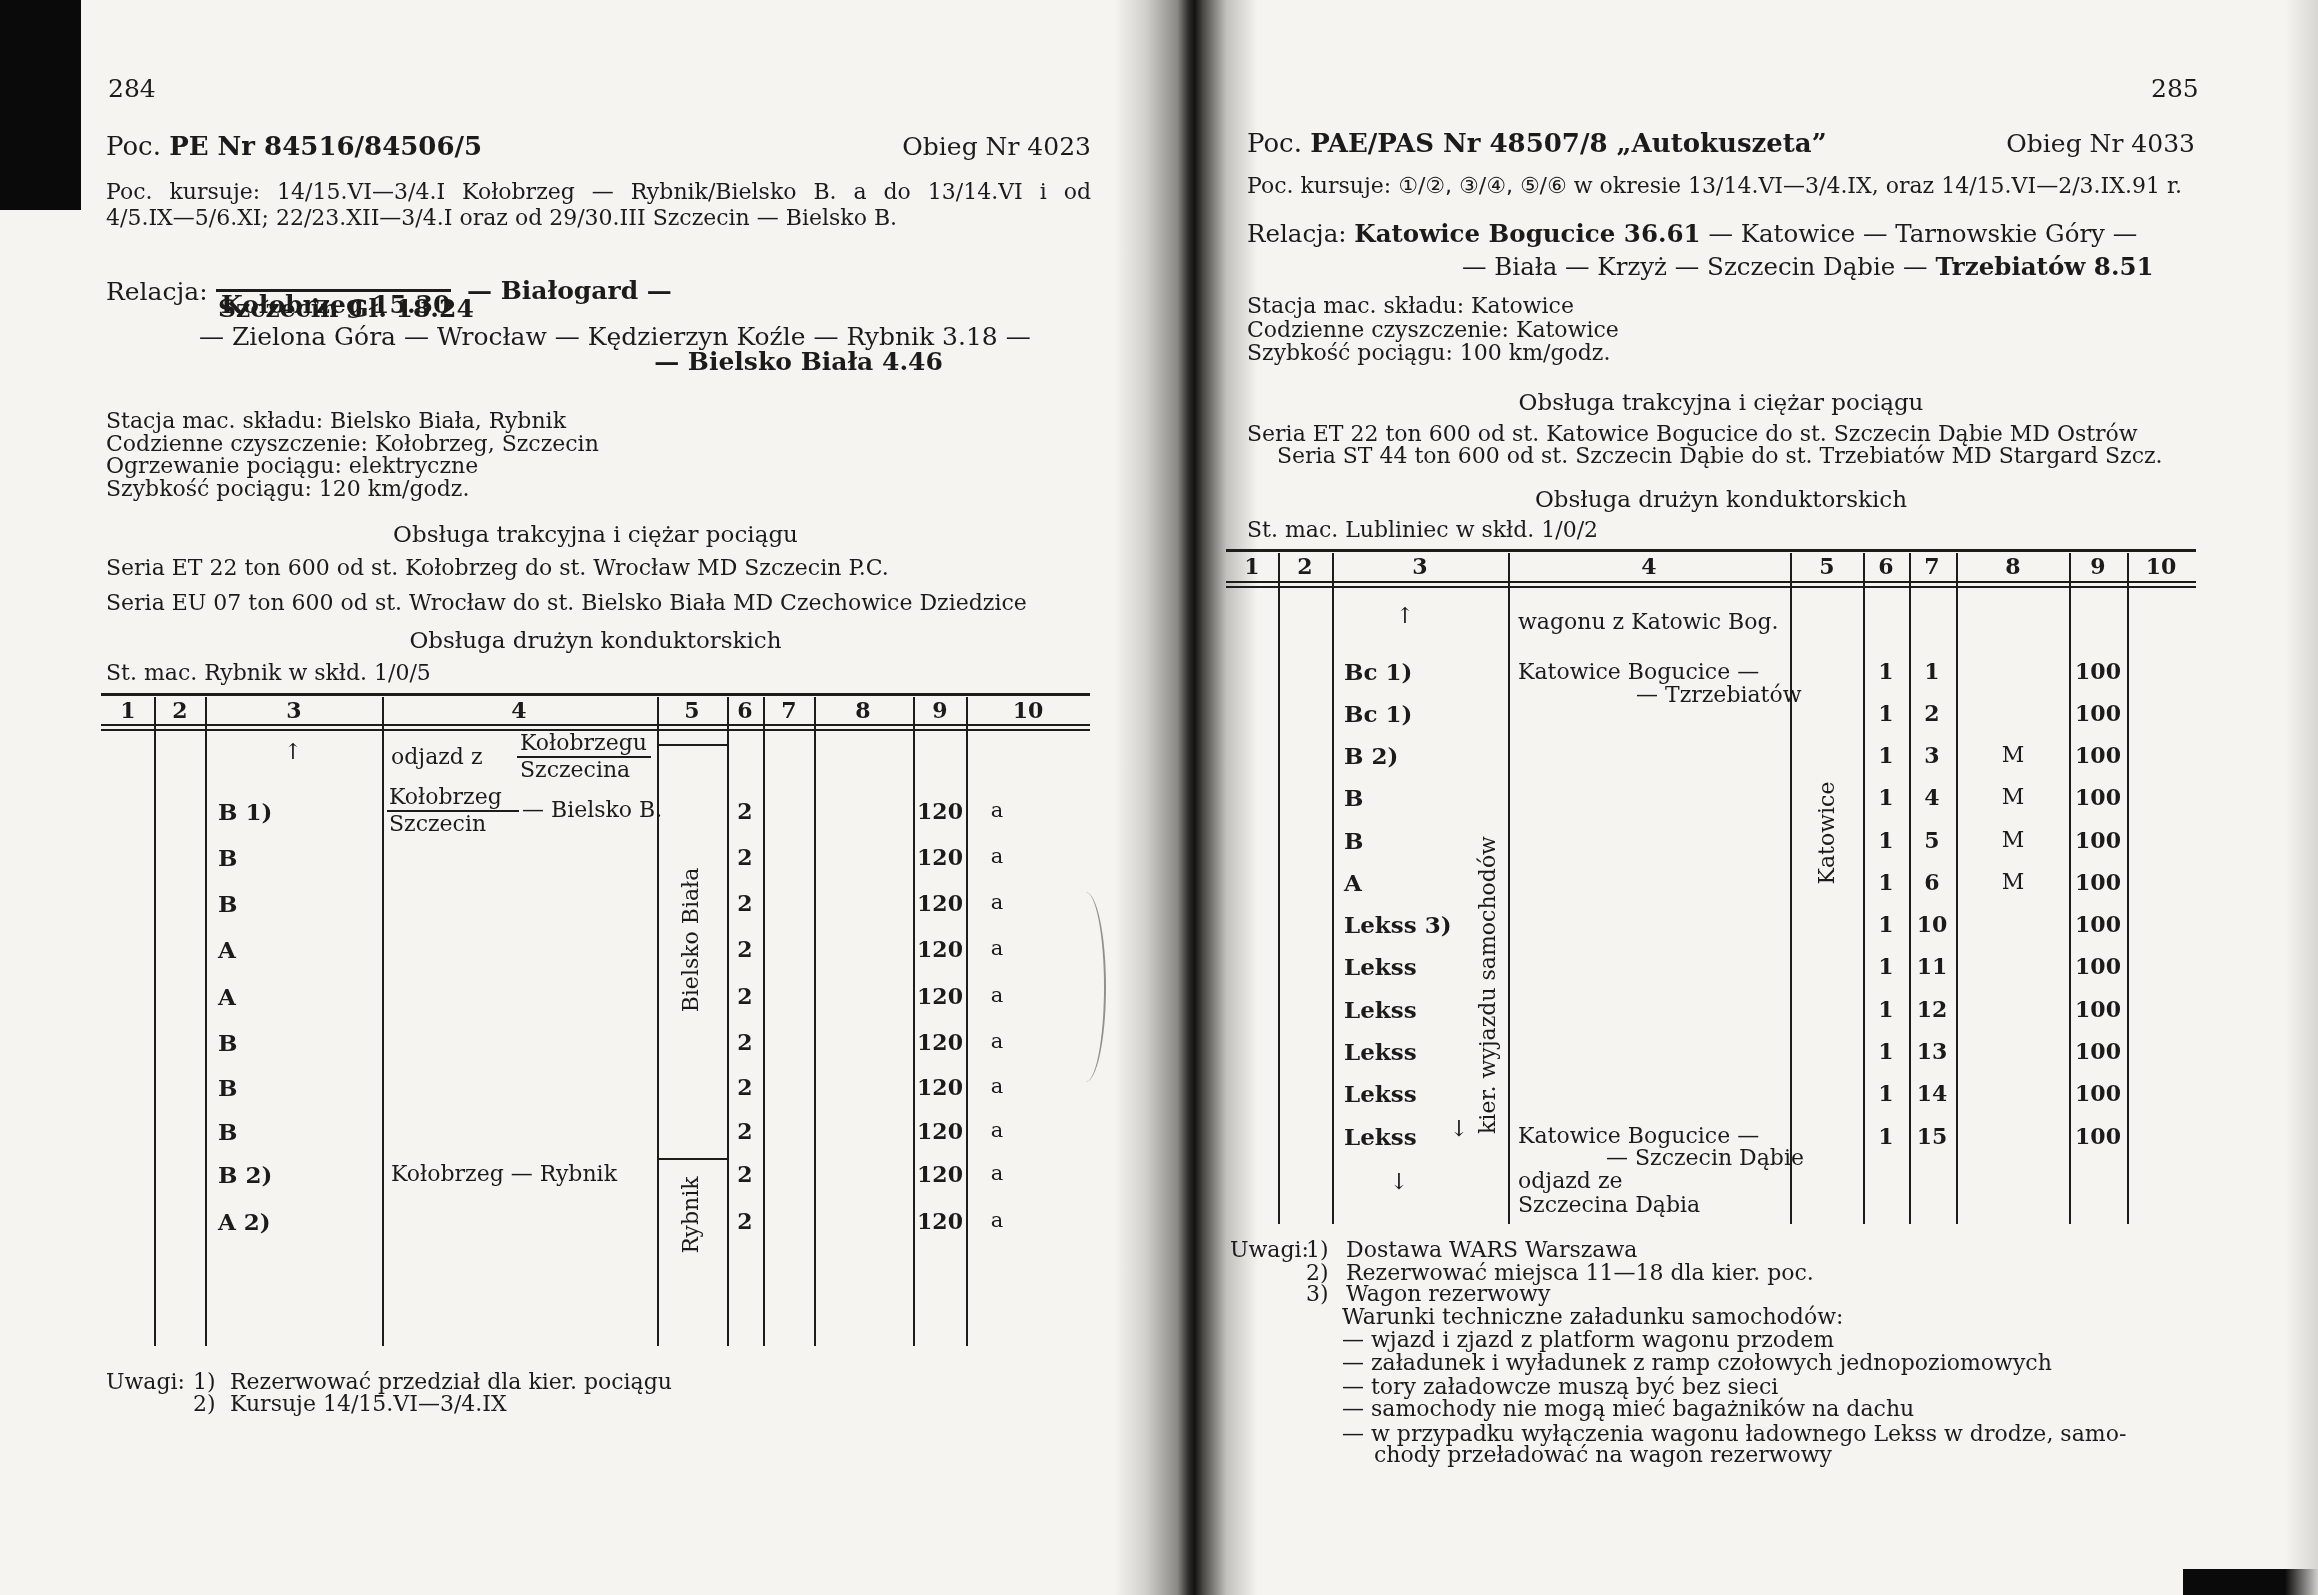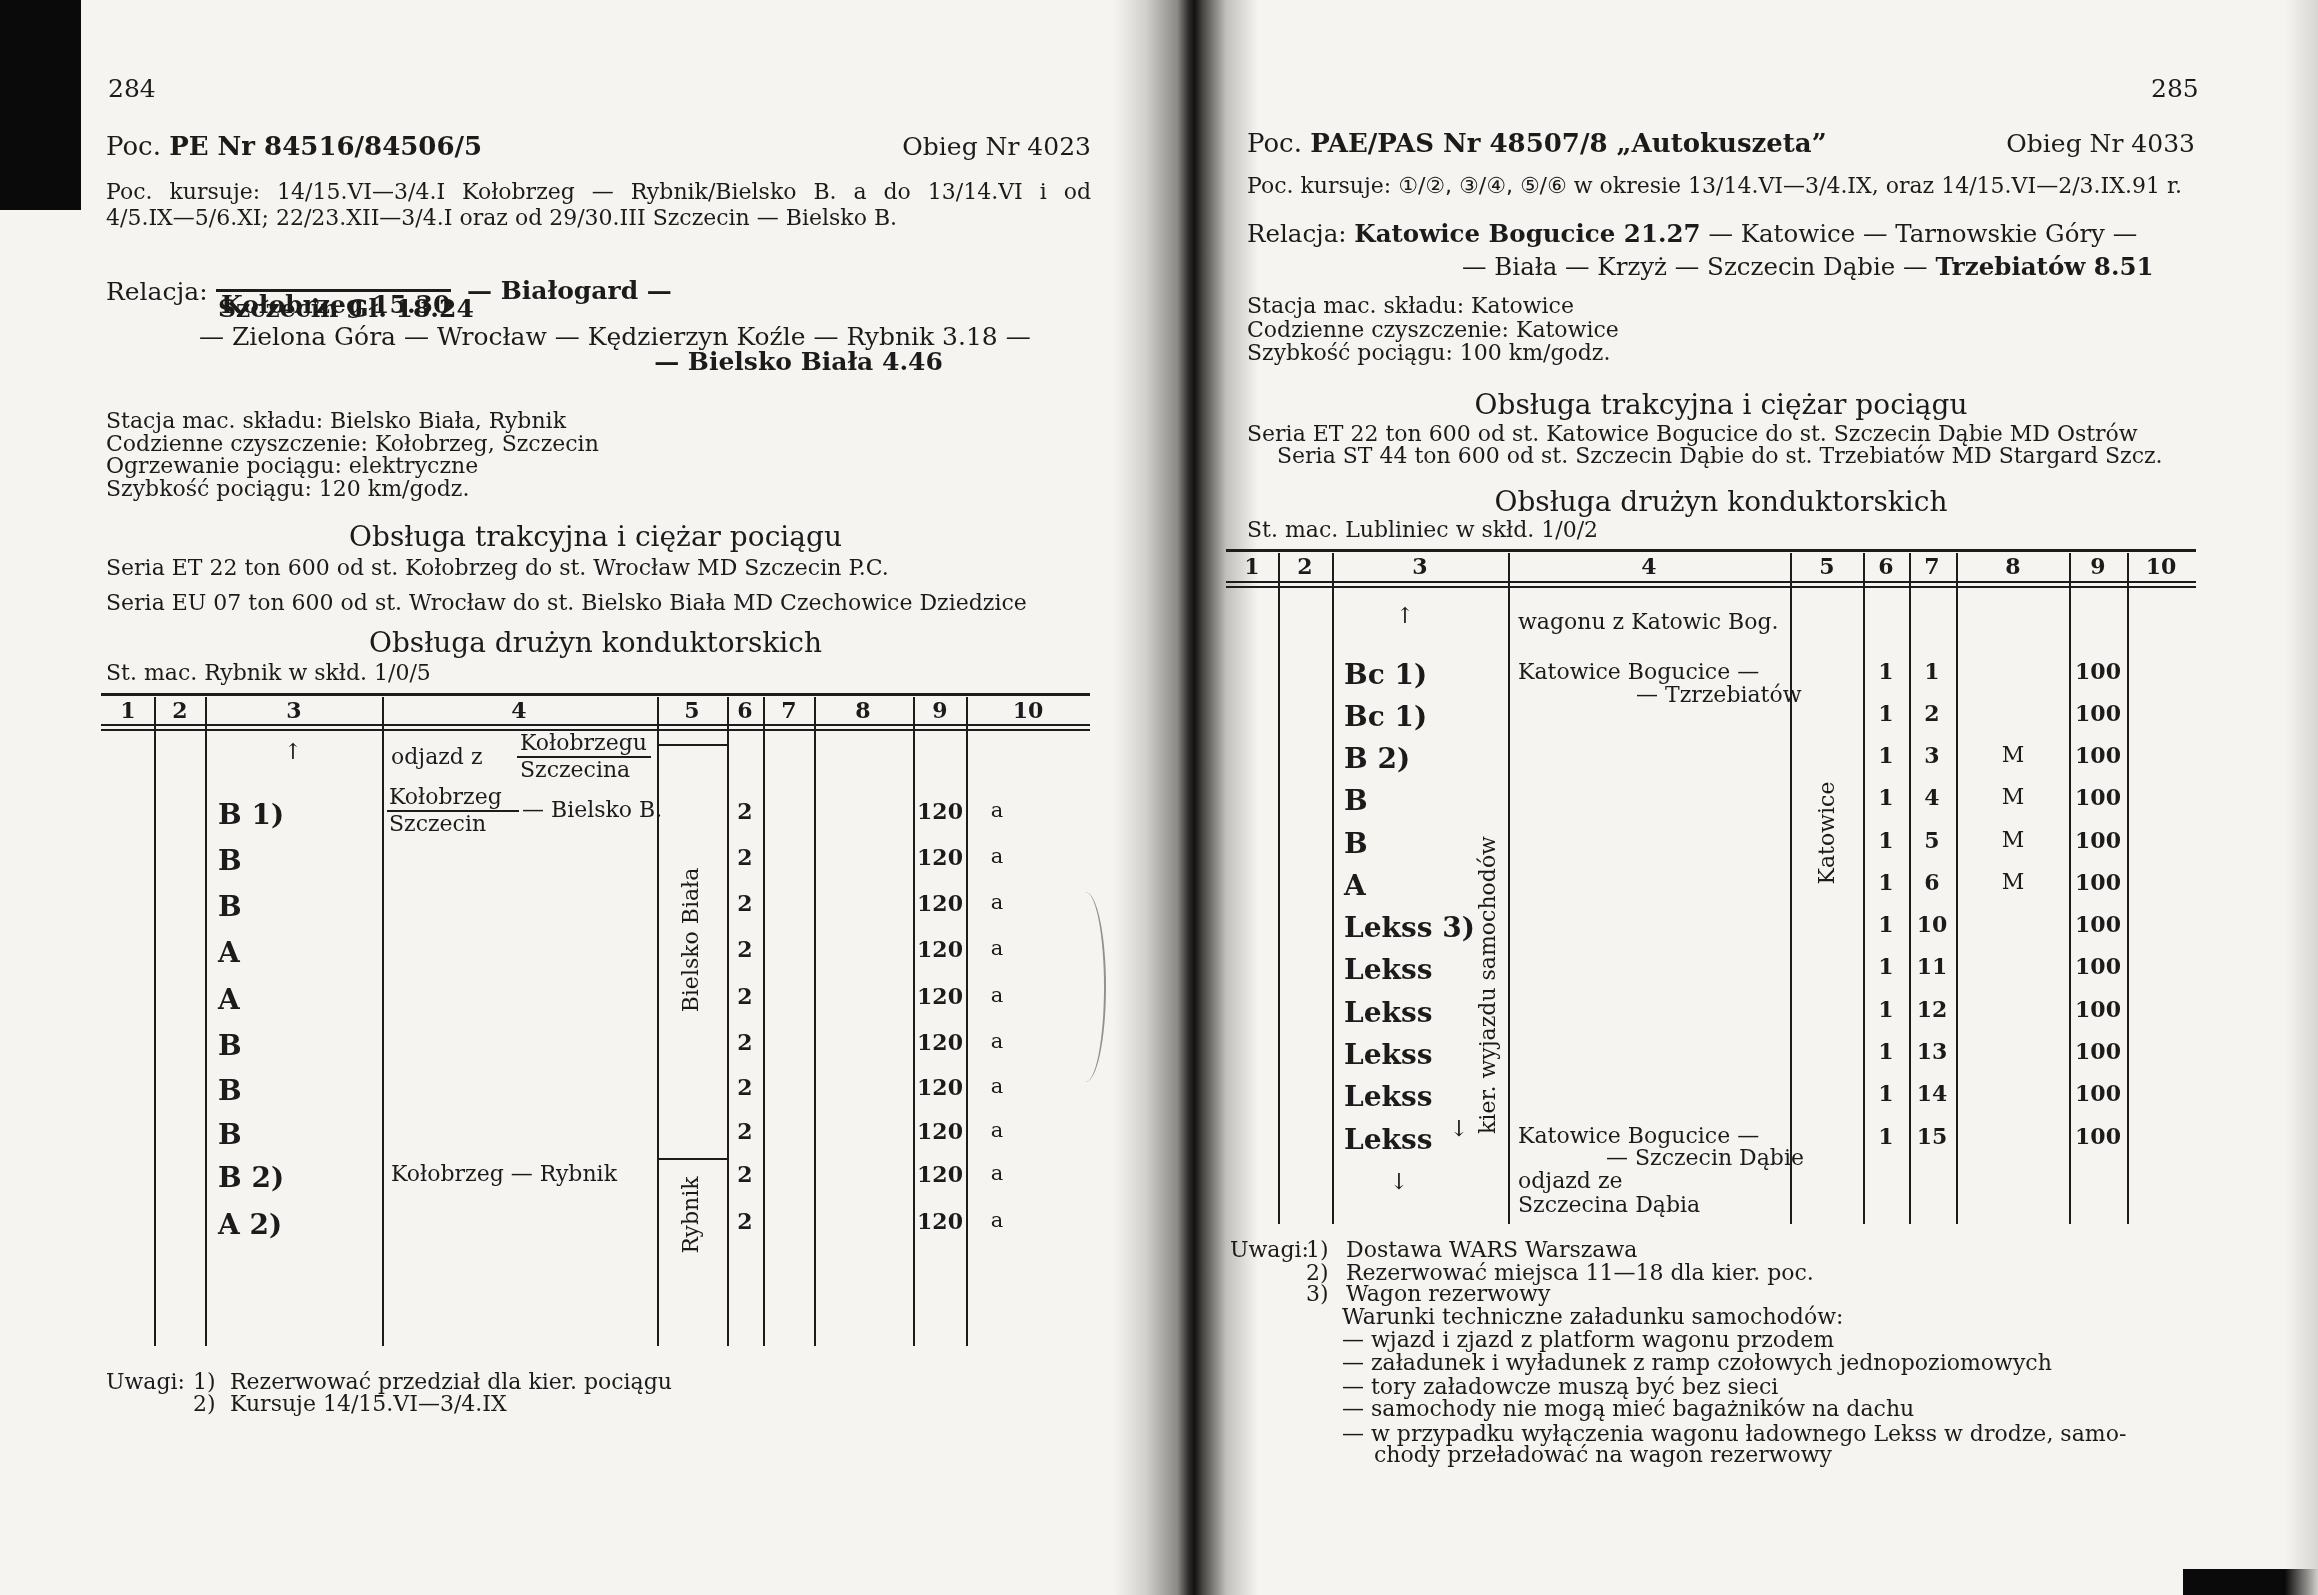--- a/index.html
+++ b/index.html
@@ -4,21 +4,21 @@
 <style>
   html,body{margin:0;padding:0;}
   body{
     width:2319px;height:1595px;position:relative;overflow:hidden;
     background:#f5f4f1;
     font-family:"DejaVu Serif","Liberation Serif",serif;
     color:#1b1b1b;
   }
   .abs{position:absolute;white-space:nowrap;line-height:1.22;}
   .b{font-weight:bold;}
-  .fs26{font-size:22px;} .fs25{font-size:21px;} .fs27{font-size:28px;}
+  .fs26{font-size:22px;} .fs25{font-size:21px;} .fs27{font-size:23px;}
   .fs29{font-size:24.5px;} .fs30{font-size:25px;} .fs31{font-size:26px;}
   .ink{background:#1c1c1c;}
   .sans{font-family:"DejaVu Sans","Liberation Sans",sans-serif;}
 </style>
 </head>
 <body>
 
 <div class="abs ink" style="left:0;top:0;width:81px;height:210px;background:#0a0a0a;"></div>
 <div class="abs" style="left:1114px;top:0;width:144px;height:1595px;background:linear-gradient(90deg, rgba(245,244,241,0) 0%, #d2d0cc 22%, #8b8985 44%, #2b2a28 52%, #121210 56%, #4a4946 62%, #c2c0bc 78%, rgba(245,244,241,0) 100%);"></div>
 <div class="abs" style="left:1072px;top:892px;width:32px;height:190px;border-right:2.5px solid #93918d;border-radius:0 60% 60% 0 / 0 50% 50% 0;"></div>
@@ -155,21 +155,21 @@
     <span>Poc.</span>
     <span class="b">PAE/PAS Nr 48507/8 „Autokuszeta”</span>
   </div>
   <div class="abs fs30" style="left:1247px;top:129px;width:948px;text-align:right;">Obieg Nr 4033</div>
 
   <div class="abs fs26" style="left:1247px;top:173px;">
     <span>Poc. kursuje: </span><span class="sans">①/②, ③/④, ⑤/⑥</span><span> w okresie 13/14.VI—3/4.IX, oraz 14/15.VI—2/3.IX.91 r.</span>
   </div>
 
   <div class="abs fs29" style="left:1247px;top:219px;">
-    <span>Relacja: </span><span class="b">Katowice Bogucice 21.27</span><span> — Katowice — Tarnowskie Góry —</span>
+    <span>Relacja: </span><span class="b">Katowice Bogucice 36.61</span><span> — Katowice — Tarnowskie Góry —</span>
   </div>
   <div class="abs fs29" style="left:1462px;top:252px;">
     <span>— Biała — Krzyż — Szczecin Dąbie — </span><span class="b">Trzebiatów 8.51</span>
   </div>
 
   <div class="abs" id="r-info">
       <div class="abs fs26" style="left: 1247px; top: 293px;">Stacja mac. składu: Katowice</div>
       <div class="abs fs26" style="left: 1247px; top: 317px;">Codzienne czyszczenie: Katowice</div>
       <div class="abs fs26" style="left: 1247px; top: 340px;">Szybkość pociągu: 100 km/godz.</div>
     </div>

